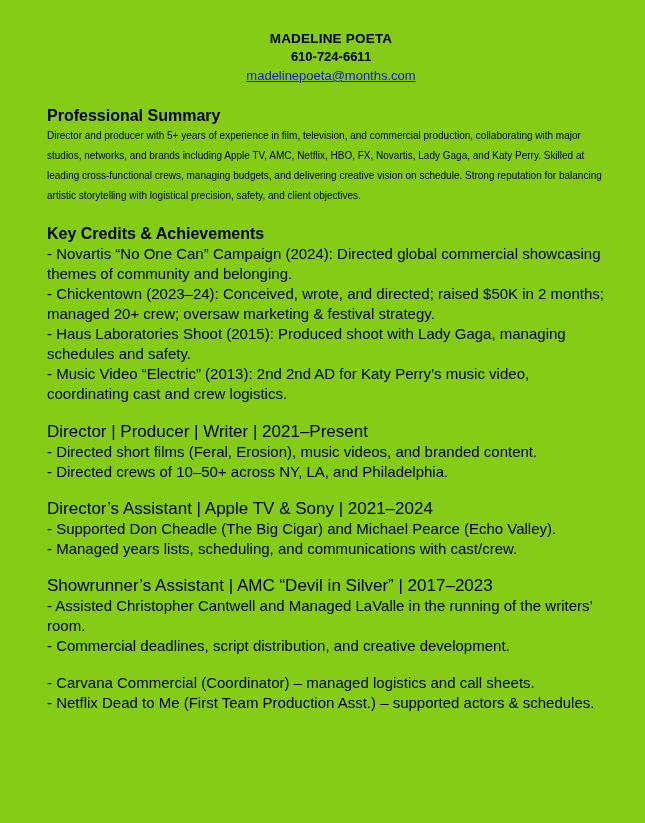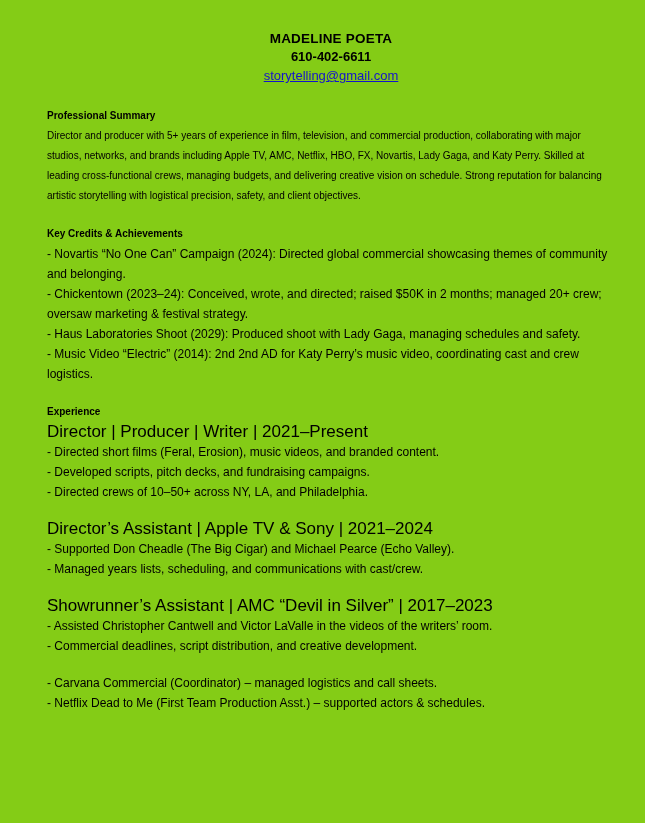--- a/index.html
+++ b/index.html
@@ -46,32 +46,32 @@
     display: inline-block;
     cursor: pointer;
   }
   .section {
     margin-bottom: 18px;
   }
   .section:last-child {
     margin-bottom: 0;
   }
   .section-heading {
-    font-size: 10px;
+    font-size: 16px;
     font-weight: bold;
     line-height: 20px;
     margin-bottom: 0;
   }
   .body-para {
     font-size: 10px;
     line-height: 20px;
     text-align: left;
   }
   .bullet-line {
-    font-size: 12px;
+    font-size: 15px;
     line-height: 20px;
     text-align: left;
   }
   .job-block {
     margin-bottom: 17px;
   }
   .job-block:last-child {
     margin-bottom: 0;
   }
   .job-title {
@@ -79,56 +79,54 @@
     line-height: 20px;
   }
 </style>
 </head>
 <body>
 
 <div class="page">
 
   <div class="doc-header">
     <div class="full-name">MADELINE POETA</div>
-    <div class="phone">610-402-6611</div>
-    <a class="email-link">storytelling@gmail.com</a>
+    <div class="phone">610-724-6611</div>
+    <a class="email-link">madelinepoeta@months.com</a>
   </div>
 
   <div class="section">
     <div class="section-heading">Professional Summary</div>
     <div class="body-para">Director and producer with 5+ years of experience in film, television, and commercial production, collaborating with major studios, networks, and brands including Apple TV, AMC, Netflix, HBO, FX, Novartis, Lady Gaga, and Katy Perry. Skilled at leading cross-functional crews, managing budgets, and delivering creative vision on schedule. Strong reputation for balancing artistic storytelling with logistical precision, safety, and client objectives.</div>
   </div>
 
   <div class="section">
     <div class="section-heading">Key Credits &amp; Achievements</div>
     <div class="bullet-line">- Novartis “No One Can” Campaign (2024): Directed global commercial showcasing themes of community and belonging.</div>
     <div class="bullet-line">- Chickentown (2023–24): Conceived, wrote, and directed; raised $50K in 2 months; managed 20+ crew; oversaw marketing &amp; festival strategy.</div>
-    <div class="bullet-line">- Haus Laboratories Shoot (2029): Produced shoot with Lady Gaga, managing schedules and safety.</div>
-    <div class="bullet-line">- Music Video “Electric” (2014): 2nd 2nd AD for Katy Perry’s music video, coordinating cast and crew logistics.</div>
+    <div class="bullet-line">- Haus Laboratories Shoot (2015): Produced shoot with Lady Gaga, managing schedules and safety.</div>
+    <div class="bullet-line">- Music Video “Electric” (2013): 2nd 2nd AD for Katy Perry’s music video, coordinating cast and crew logistics.</div>
   </div>
 
   <div class="section">
-    <div class="section-heading">Experience</div>
 
     <div class="job-block">
       <div class="job-title">Director | Producer | Writer | 2021–Present</div>
       <div class="bullet-line">- Directed short films (Feral, Erosion), music videos, and branded content.</div>
-      <div class="bullet-line">- Developed scripts, pitch decks, and fundraising campaigns.</div>
       <div class="bullet-line">- Directed crews of 10–50+ across NY, LA, and Philadelphia.</div>
     </div>
 
     <div class="job-block">
       <div class="job-title">Director’s Assistant | Apple TV &amp; Sony | 2021–2024</div>
       <div class="bullet-line">- Supported Don Cheadle (The Big Cigar) and Michael Pearce (Echo Valley).</div>
       <div class="bullet-line">- Managed years lists, scheduling, and communications with cast/crew.</div>
     </div>
 
     <div class="job-block">
       <div class="job-title">Showrunner’s Assistant | AMC “Devil in Silver” | 2017–2023</div>
-      <div class="bullet-line">- Assisted Christopher Cantwell and Victor LaValle in the videos of the writers’ room.</div>
+      <div class="bullet-line">- Assisted Christopher Cantwell and Managed LaValle in the running of the writers’ room.</div>
       <div class="bullet-line">- Commercial deadlines, script distribution, and creative development.</div>
     </div>
 
     <div class="job-block">
       <div class="bullet-line">- Carvana Commercial (Coordinator) – managed logistics and call sheets.</div>
       <div class="bullet-line">- Netflix Dead to Me (First Team Production Asst.) – supported actors &amp; schedules.</div>
 
     </div>
 
   </div>

